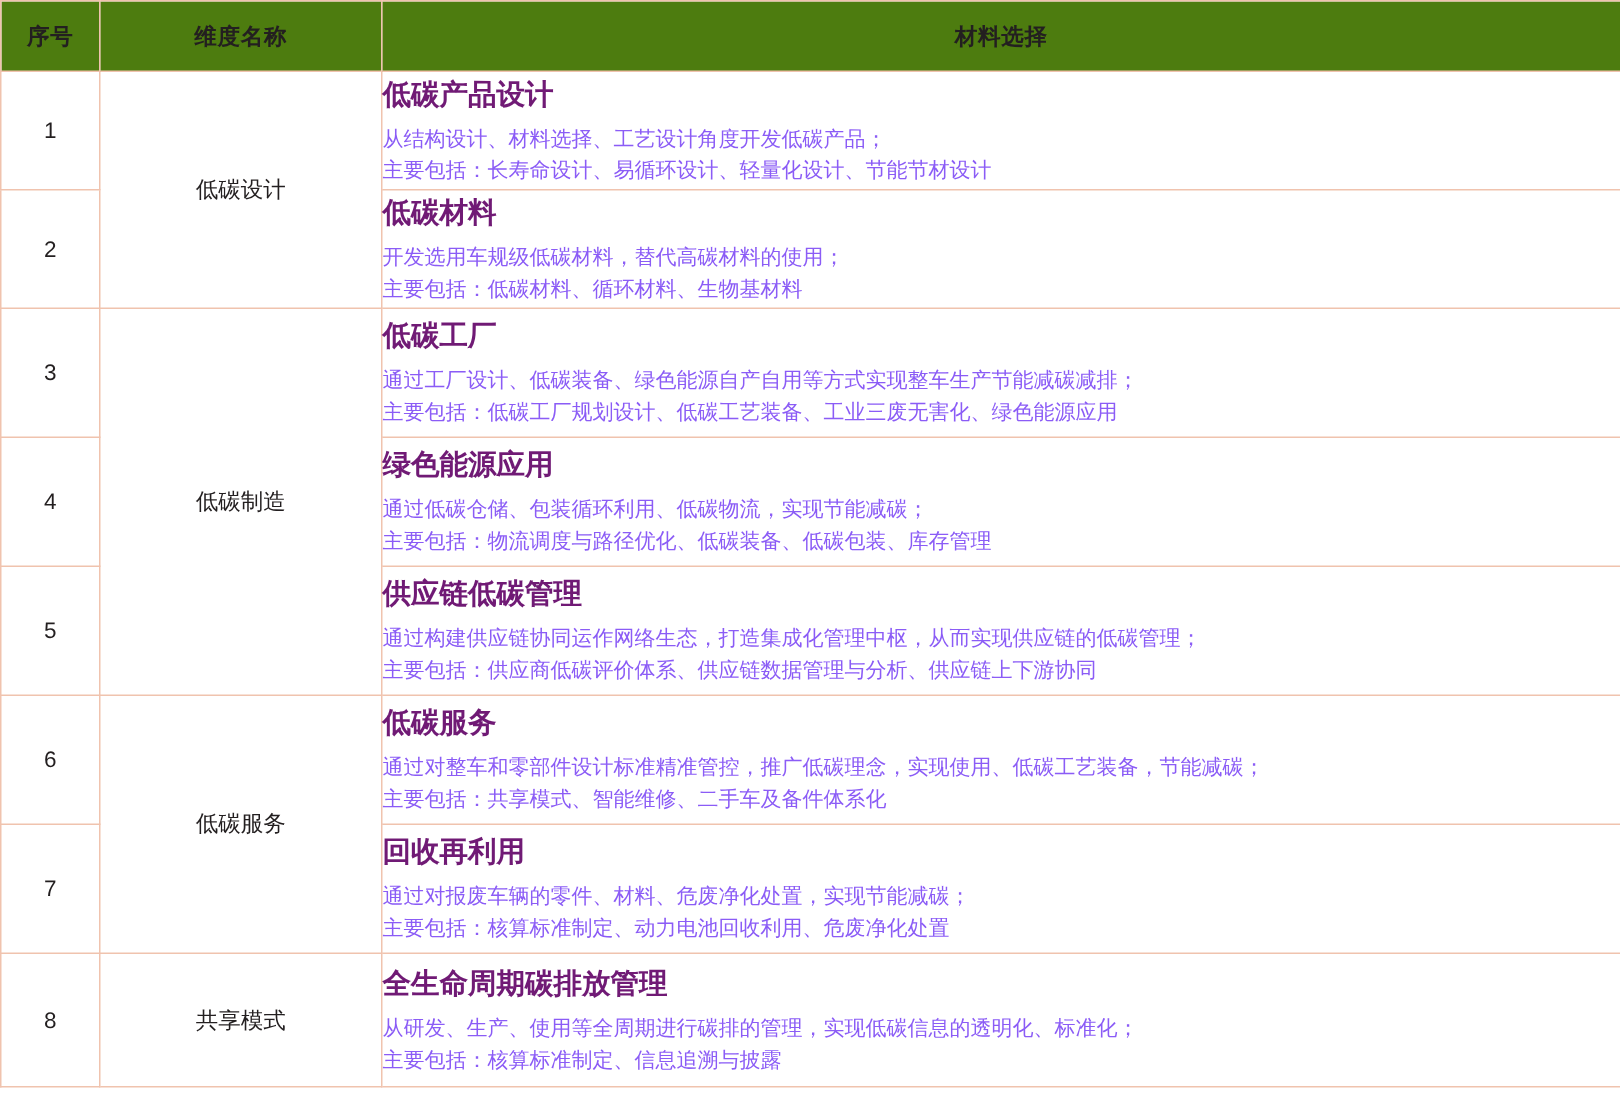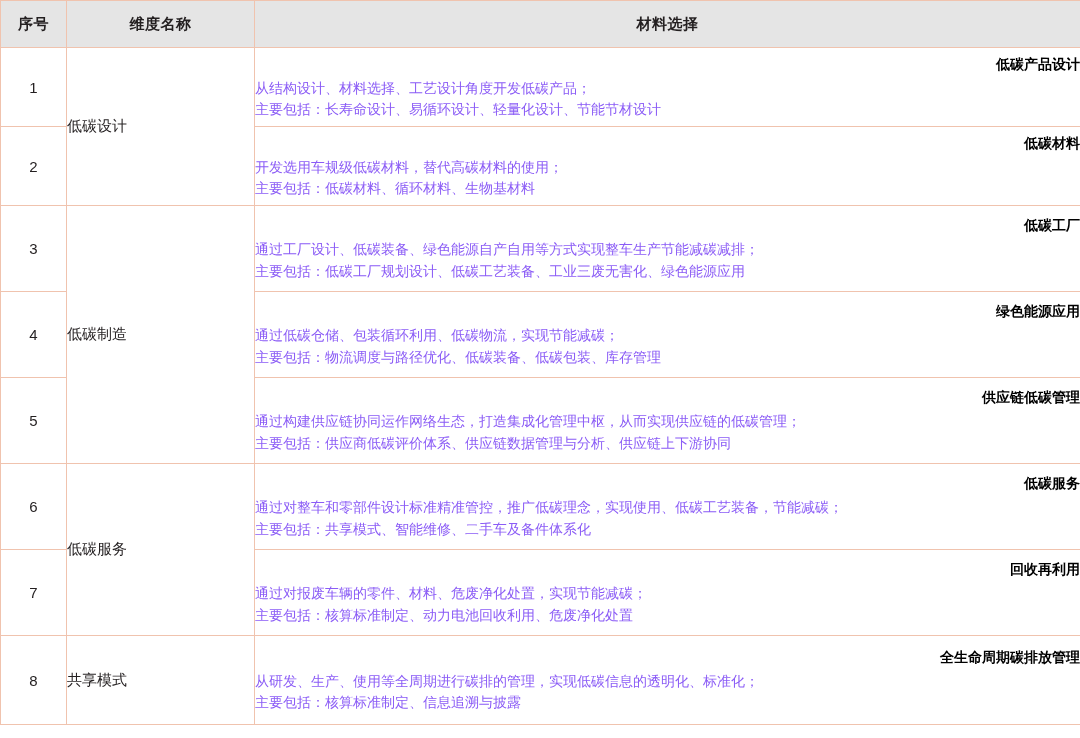--- a/index.html
+++ b/index.html
@@ -18,52 +18,51 @@
     border-collapse: collapse;
     width: 1080px;
     table-layout: fixed;
   }
   table.matrix td, table.matrix th {
     border: 1px solid #f0c3ae;
     vertical-align: middle;
     padding: 0;
   }
   thead th {
-    background: #e5e5e5;
+    background: #4d7c0f;
     font-size: 15px;
     font-weight: bold;
     color: #231f20;
     height: 46px;
     text-align: center;
     letter-spacing: 0.5px;
   }
   col.c-no    { width: 66px; }
   col.c-dim   { width: 188px; }
   col.c-desc  { width: 826px; }
 
   td.no {
     text-align: center;
     font-size: 15px;
     color: #231f20;
   }
   td.dim {
-    text-align: left;
+    text-align: center;
     font-size: 15px;
     color: #231f20;
   }
   td.desc {
     padding: 10px 14px 11px 14px;
     line-height: 1.52;
   }
   .desc-title {
-    font-size: 14px;
+    font-size: 19px;
     font-weight: bold;
-    color: #000000;
+    color: #701a75;
     margin-bottom: 3px;
-    text-align: right;
   }
   .desc-line {
     font-size: 14px;
     color: #8b5cf6;
     white-space: nowrap;
   }
 </style>
 </head>
 <body>
 

